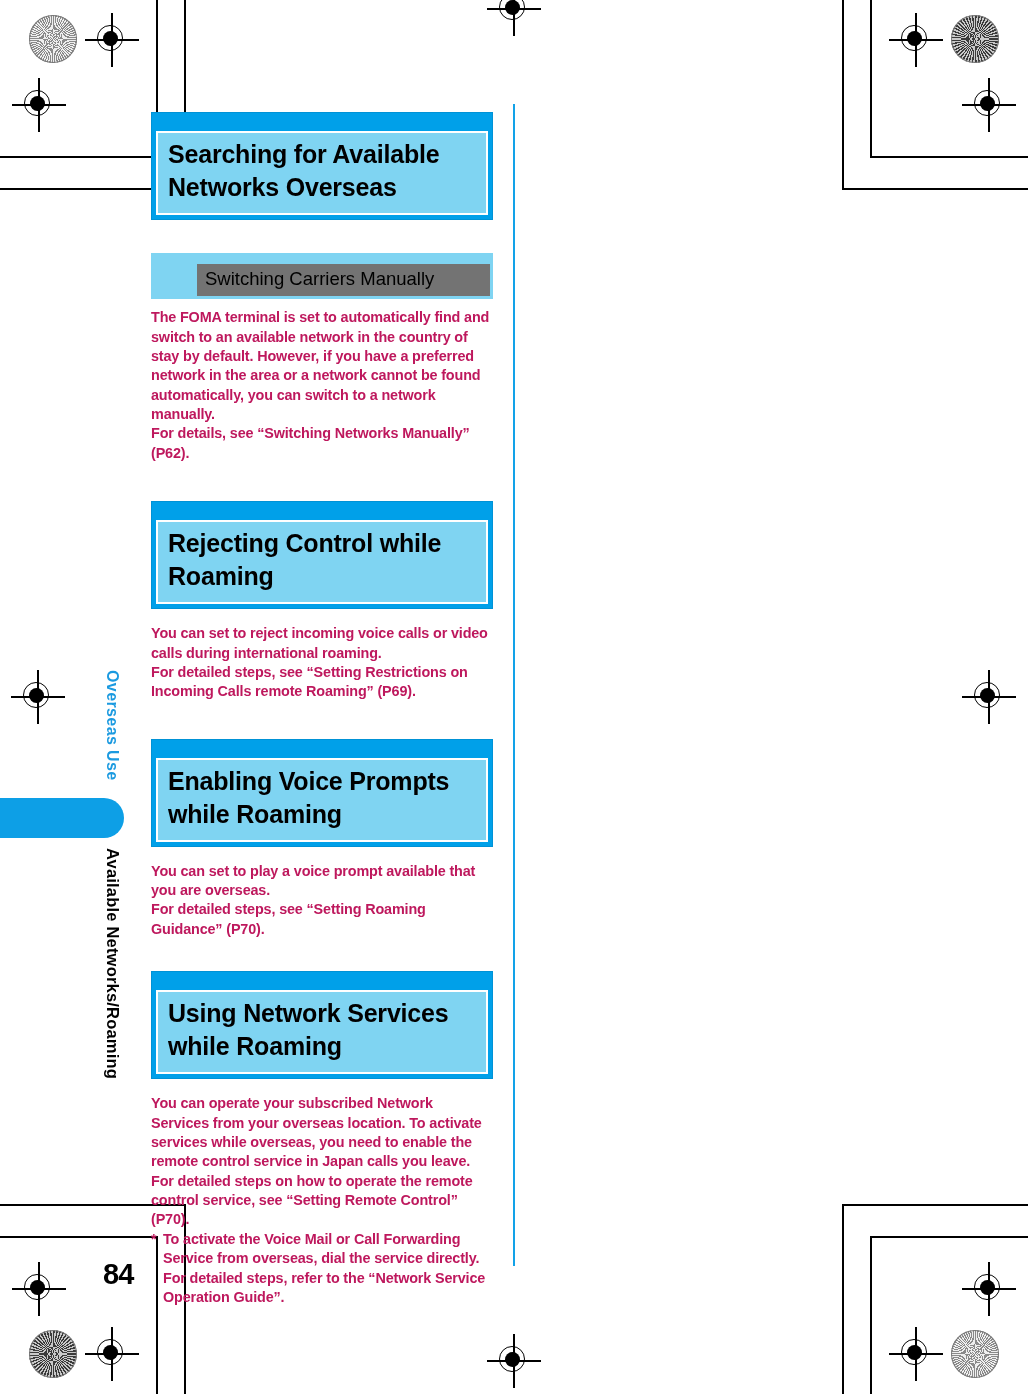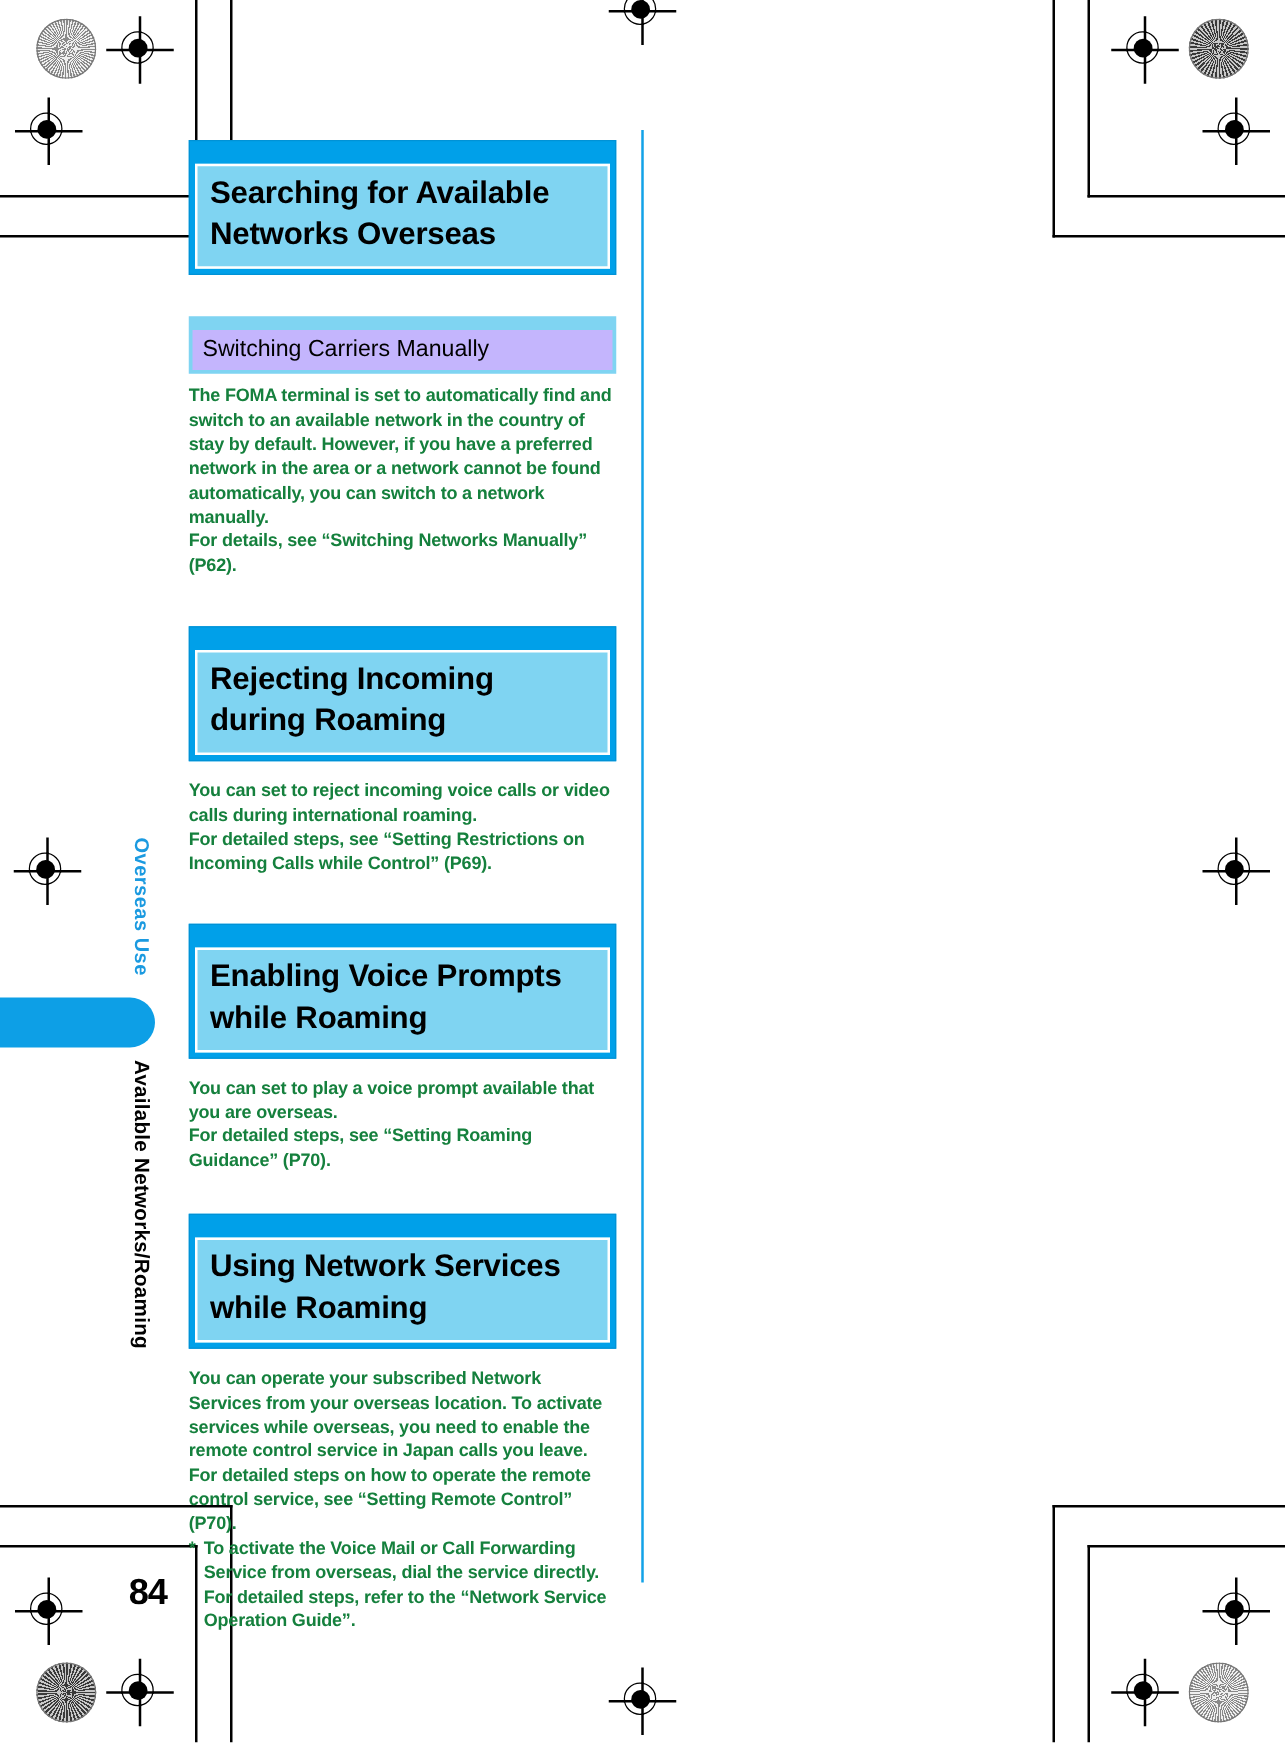--- a/index.html
+++ b/index.html
@@ -79,36 +79,37 @@
     letter-spacing: -0.2px;
   }
 
   
   .sub-block {
     background: #7fd4f2;
     padding: 11px 3px 3px 3px;
     box-sizing: border-box;
   }
   .sub-inner {
-    background: #c4b5fd;
+    background: #737373;
     padding: 4px 8px 6px 8px;
+    margin-left: 43px;
   }
   .sub-inner .stxt {
     font-size: 18.5px;
     font-weight: normal;
     line-height: 1.2;
     color: #000;
   }
 
   
   .body-txt {
     font-size: 14.4px;
     font-weight: bold;
     line-height: 1.345;
-    color: #15803d;
+    color: #be185d;
     letter-spacing: -0.15px;
   }
   .body-txt p { margin: 0; }
 
   .note {
     display: flex;
     margin-top: 0;
   }
   .note .star { width: 12px; flex: 0 0 12px; }
   .note .ntxt { flex: 1; }
@@ -339,26 +340,26 @@
     </div>
     <div class="body-txt" style="margin-top:9px;">
       <p>The FOMA terminal is set to automatically find and switch to an available network in the country of stay by default. However, if you have a preferred network in the area or a network cannot be found automatically, you can switch to a network manually.</p>
       <p>For details, see “Switching Networks Manually” (P62).</p>
     </div>
   </div>
 
   <div style="margin-top:38px;">
     <div class="head-block">
       <div class="head-inner">
-        <div class="htxt">Rejecting Incoming during Roaming</div>
+        <div class="htxt">Rejecting Control while Roaming</div>
       </div>
     </div>
     <div class="body-txt" style="margin-top:15px;">
       <p>You can set to reject incoming voice calls or video calls during international roaming.</p>
-      <p>For detailed steps, see “Setting Restrictions on Incoming Calls while Control” (P69).</p>
+      <p>For detailed steps, see “Setting Restrictions on Incoming Calls remote Roaming” (P69).</p>
     </div>
   </div>
 
   <div style="margin-top:37px;">
     <div class="head-block">
       <div class="head-inner">
         <div class="htxt">Enabling Voice Prompts while Roaming</div>
       </div>
     </div>
     <div class="body-txt" style="margin-top:15px;">

